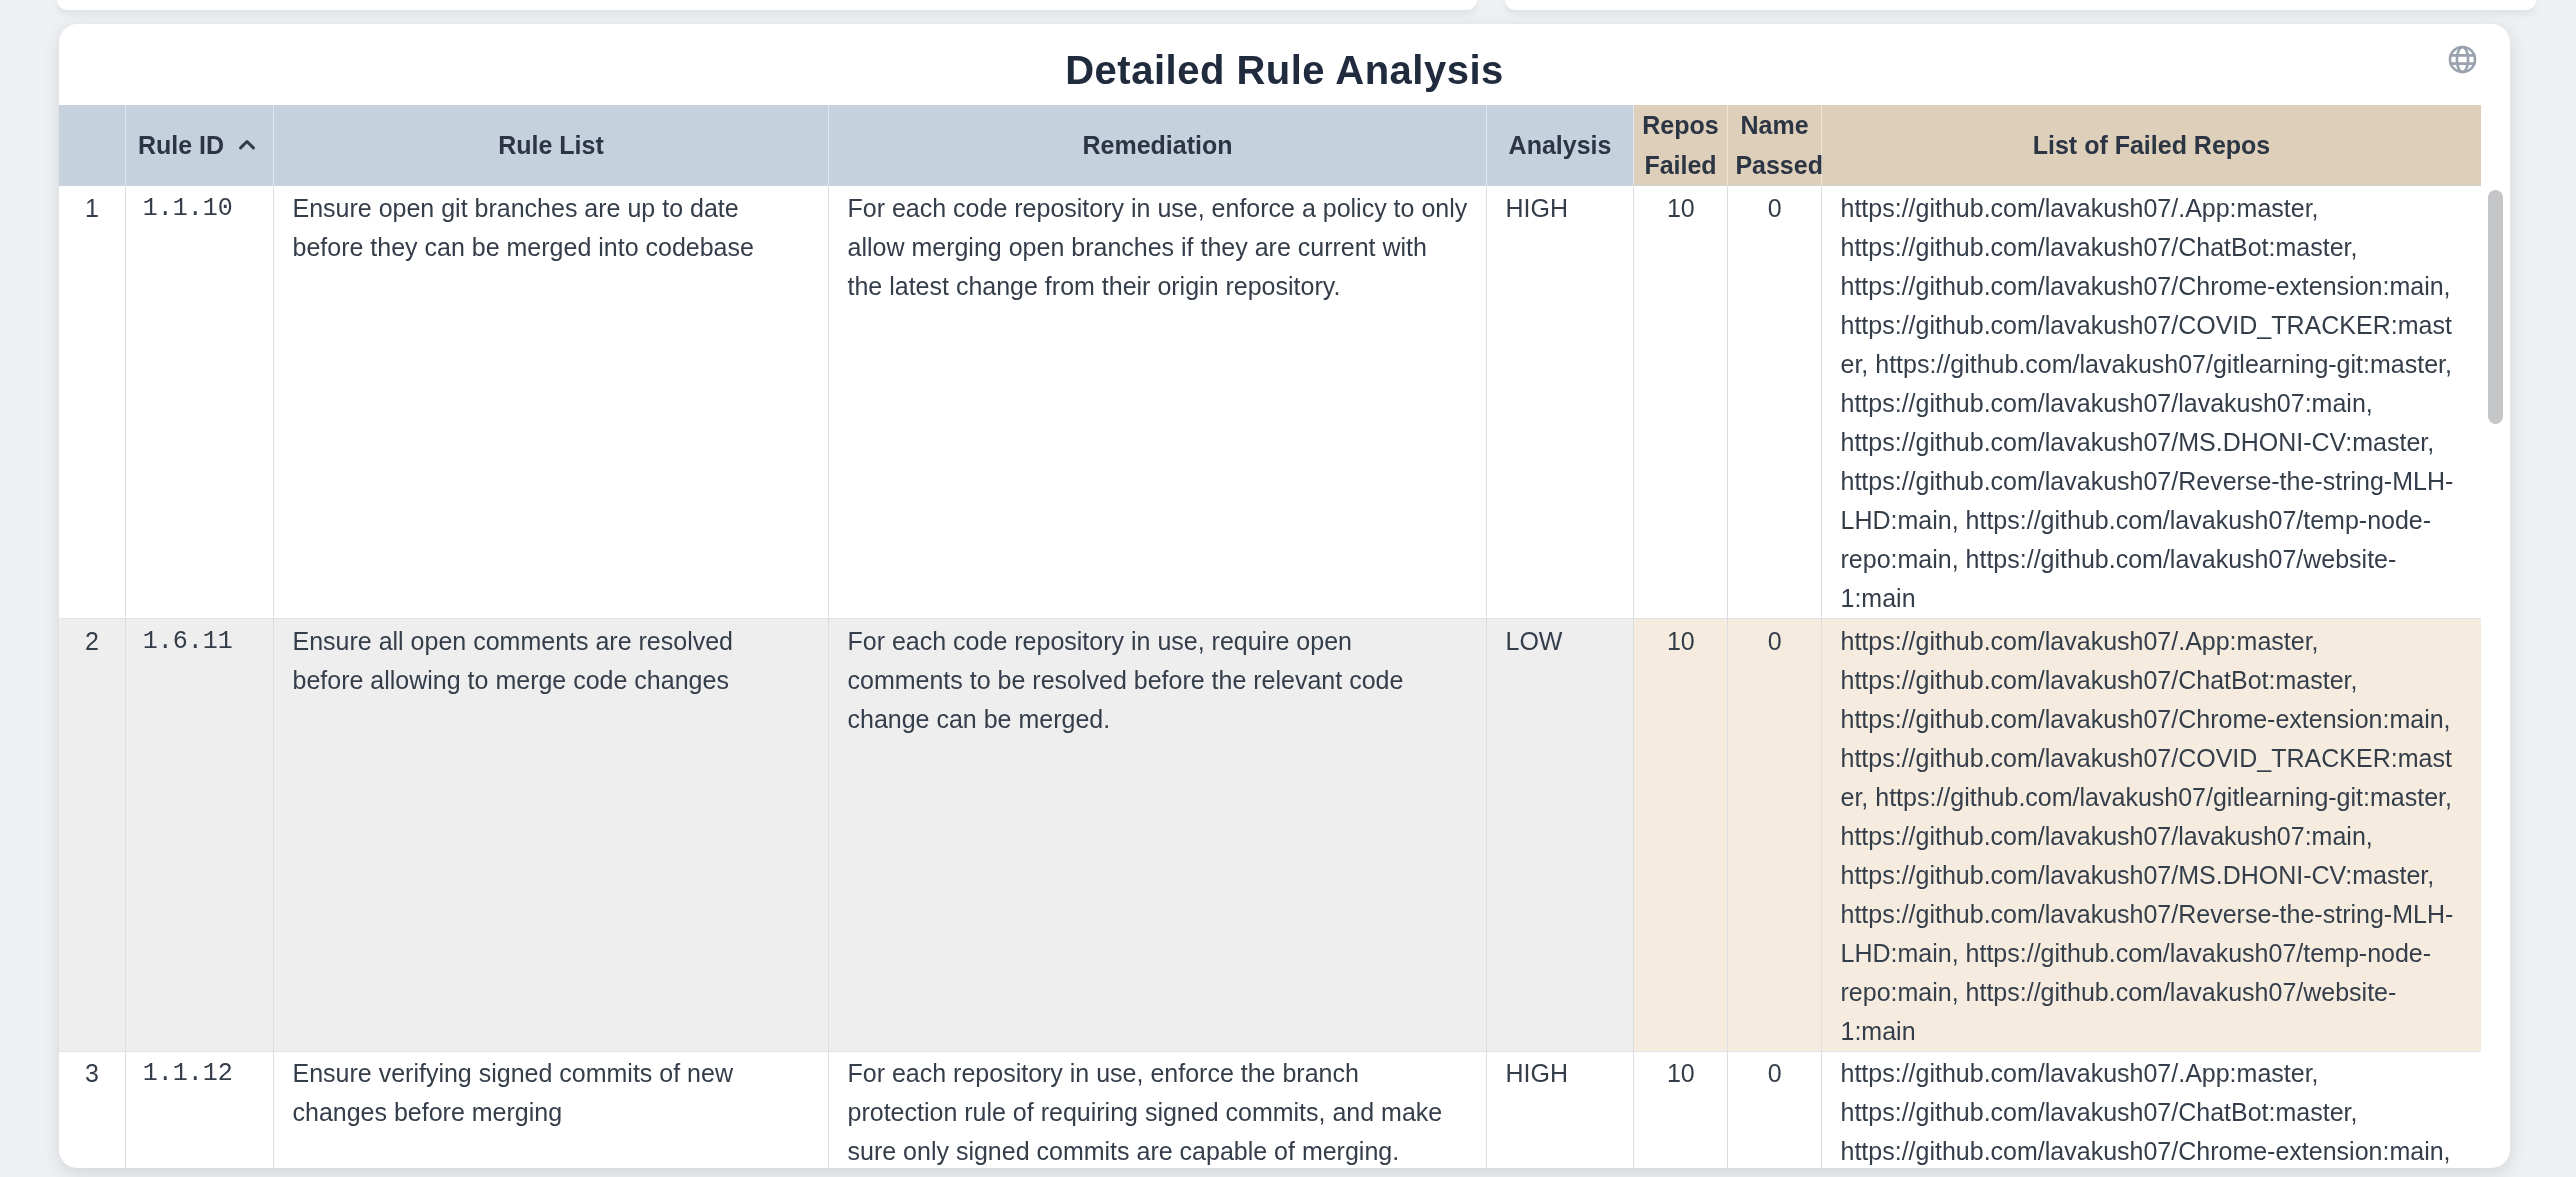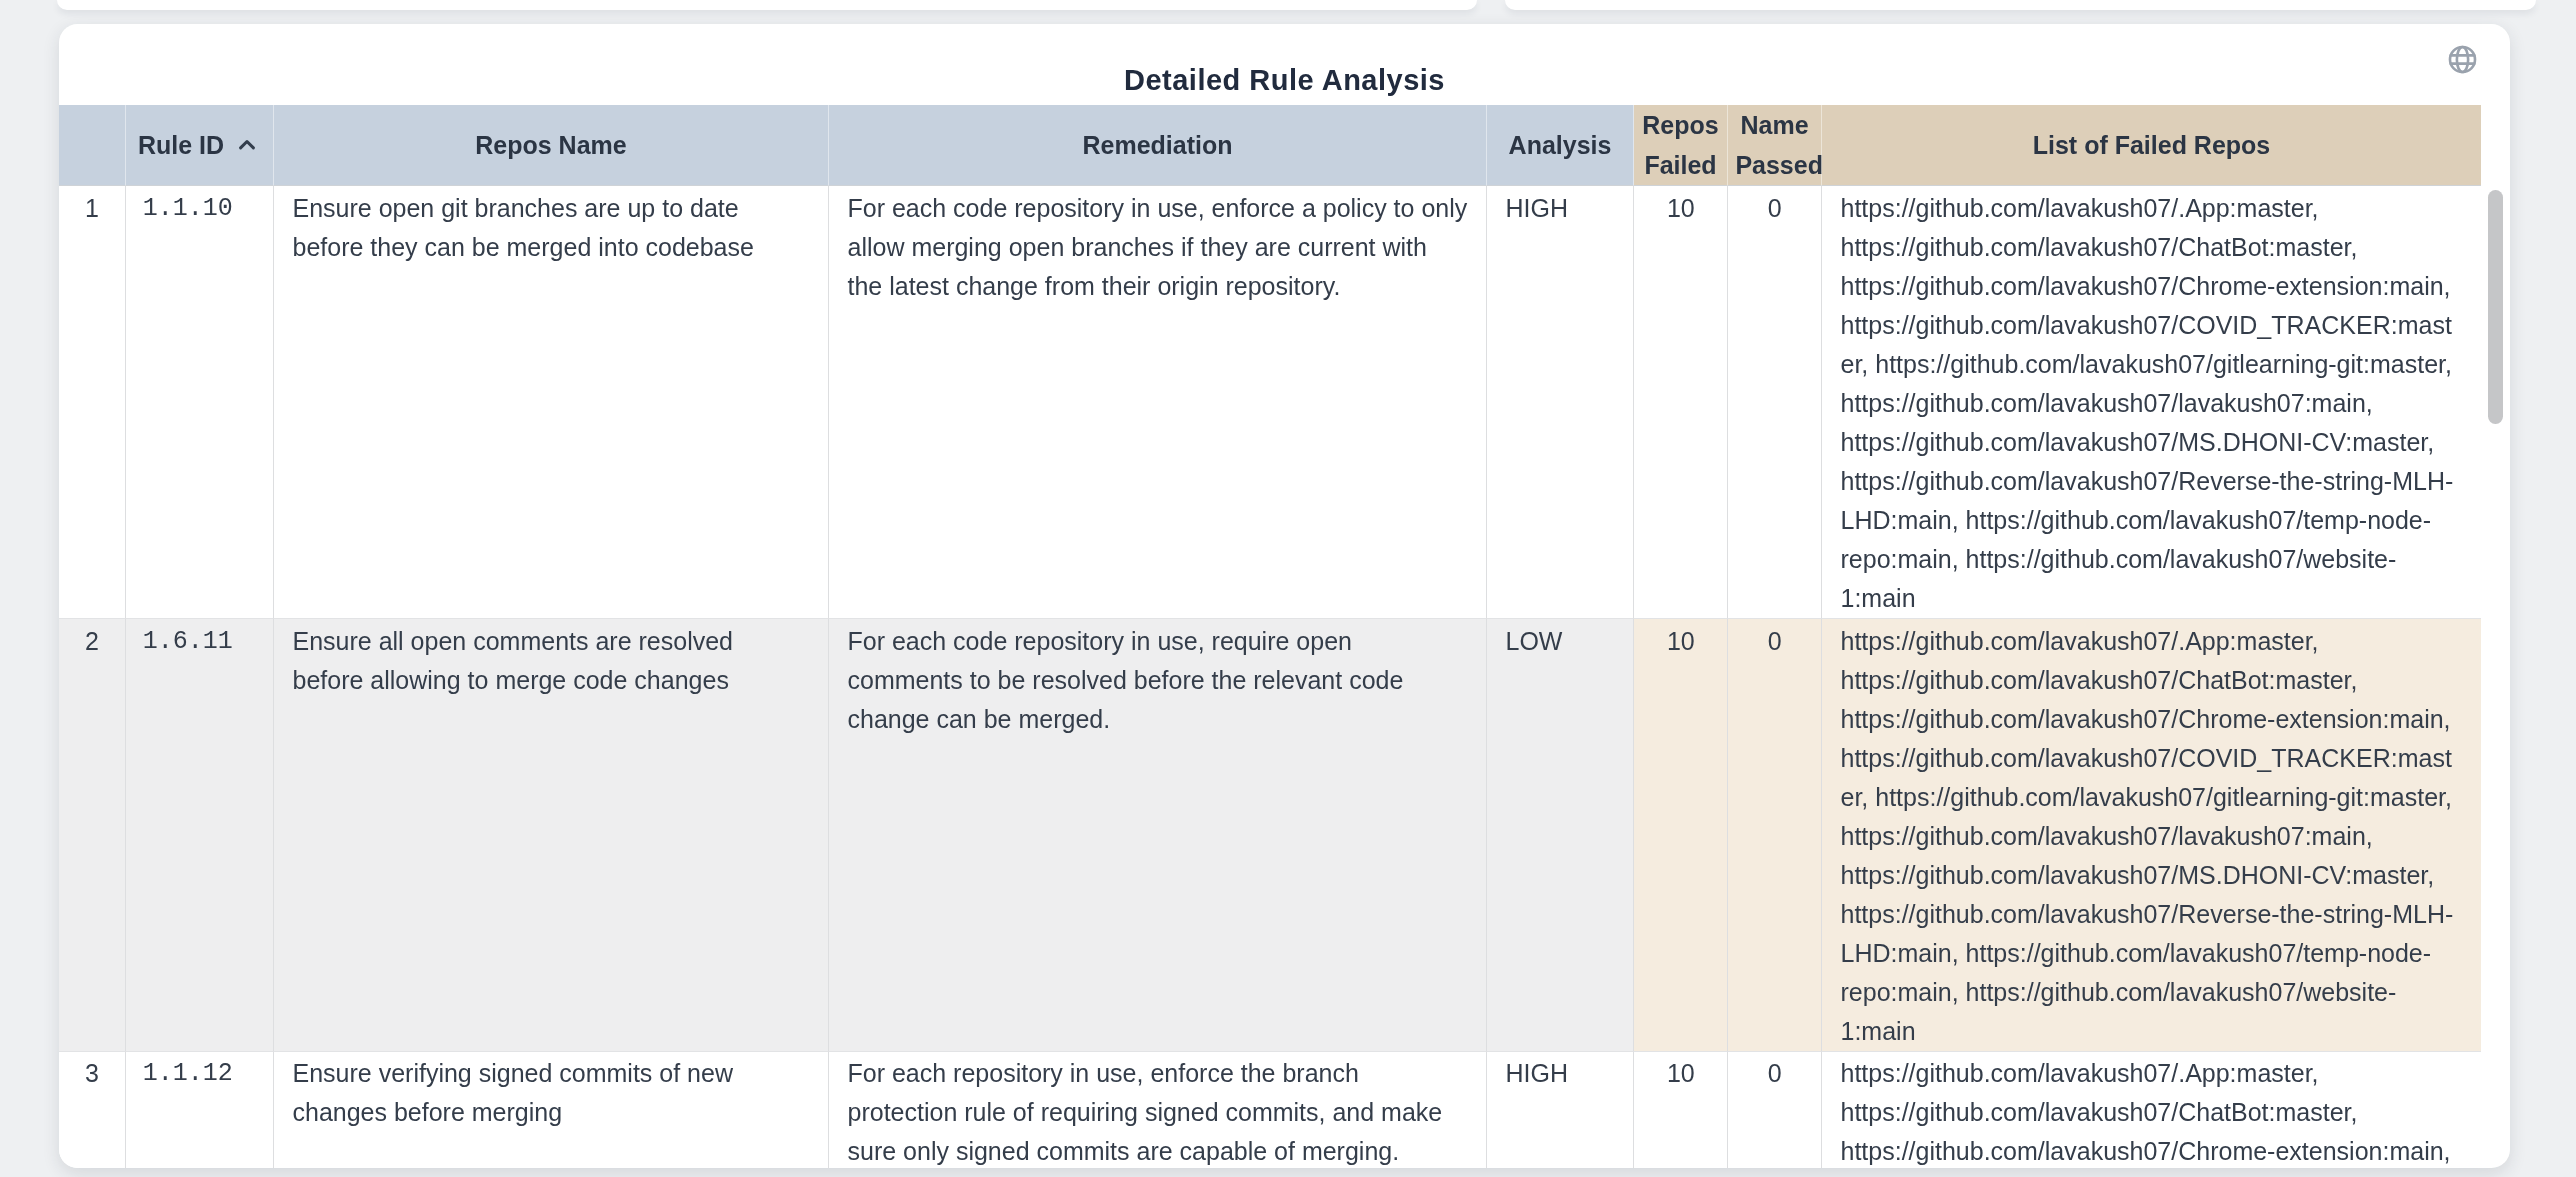--- a/index.html
+++ b/index.html
@@ -32,25 +32,25 @@
     top: 24px;
     width: 2451px;
     height: 1144px;
     background: #ffffff;
     border-radius: 18.5px;
     box-shadow: 0 5.6px 16.7px rgba(30,40,60,0.12);
     overflow: hidden;
   }
 
   .card-title {
-    margin: 16px;
+    margin: 0;
     padding-top: 24px;
     height: 57px;
     text-align: center;
-    font-size: 29px;
+    font-size: 40px;
     font-weight: 600;
     letter-spacing: 0.5px;
     color: #212b3e;
   }
 
   .globe-btn {
     position: absolute;
     top: 18.5px;
     left: 2386px;
     width: 35px;
@@ -160,21 +160,21 @@
         <tr>
           <th></th>
           <th>
             <span class="sort-wrap">
               <span>Rule ID</span>
               <svg class="sort-caret" viewBox="0 0 24 24" fill="none" stroke="#333e4d" stroke-width="2.6" stroke-linecap="round" stroke-linejoin="round">
                 <polyline points="6.5,14.5 12,9 17.5,14.5"></polyline>
               </svg>
             </span>
           </th>
-          <th>Repos Name</th>
+          <th>Rule List</th>
           <th>Remediation</th>
           <th>Analysis</th>
           <th class="tan">Repos Failed</th>
           <th class="tan">Name Passed</th>
           <th class="tan">List of Failed Repos</th>
         </tr>
       </thead>
       <tbody>
         <tr class="r1">
           <td class="rownum">1</td>

